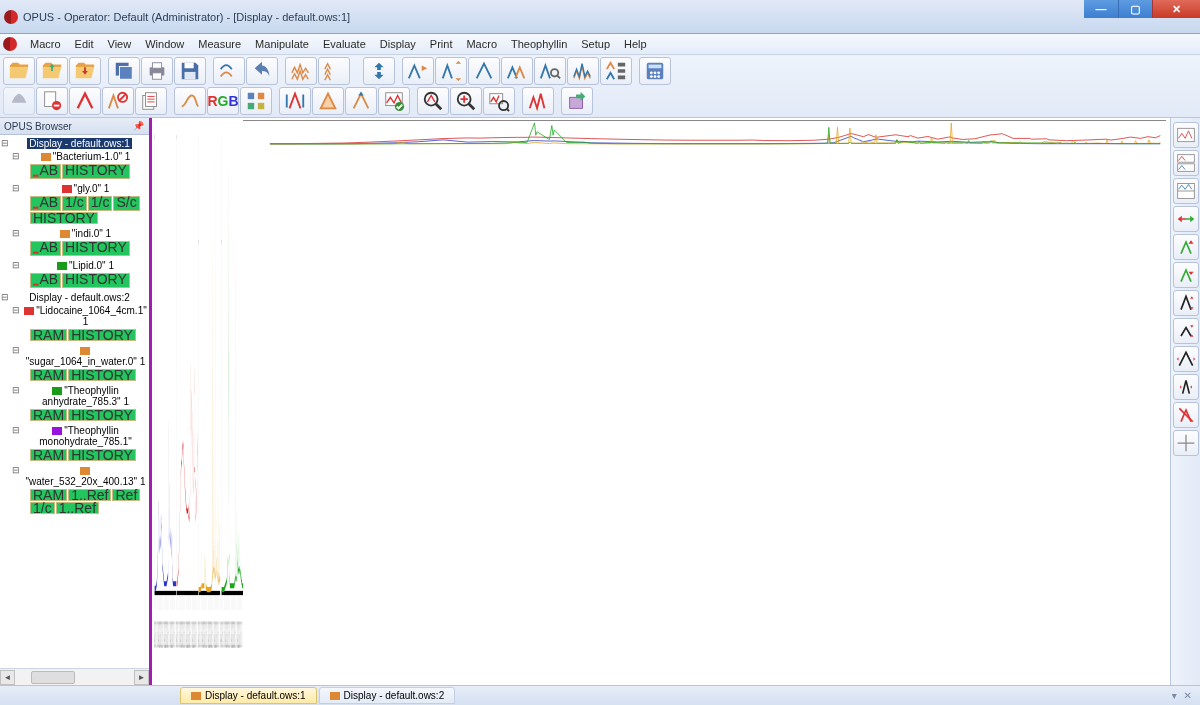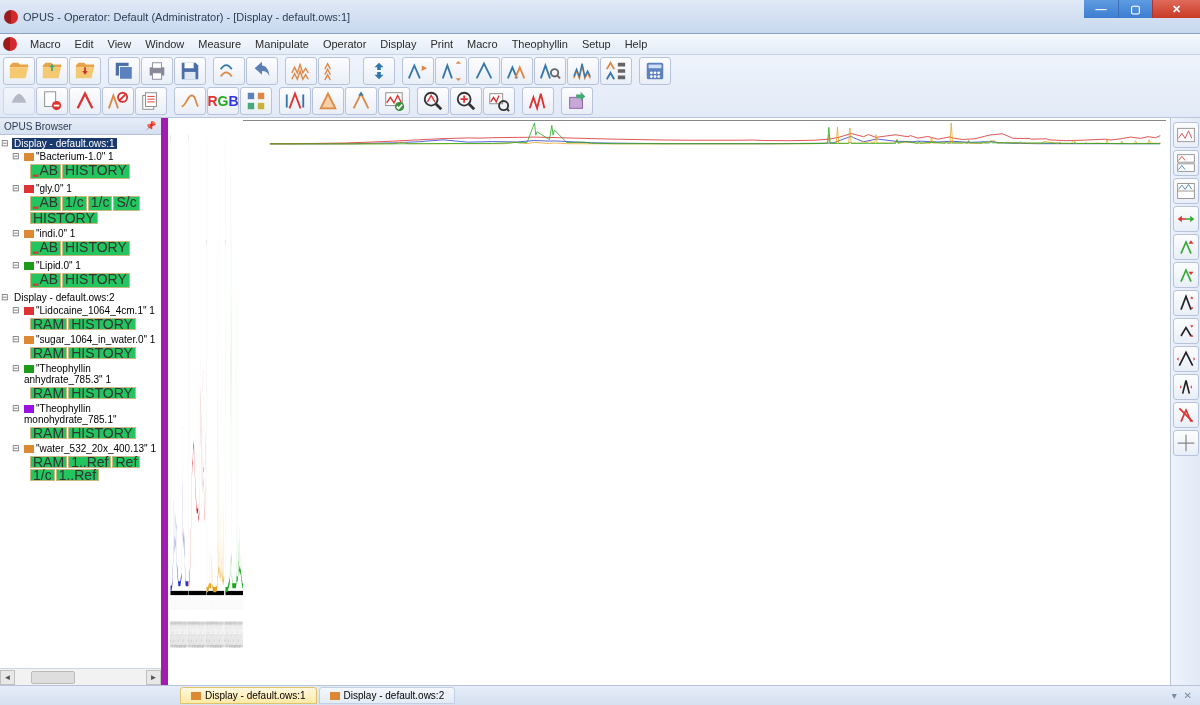--- a/index.html
+++ b/index.html
@@ -26,21 +26,21 @@
 .toolbar-row:last-child { margin-bottom: 0; }
 .tbtn { width: 32px; height: 28px; border: 1px solid #b6c3da; background: linear-gradient(#fdfdfe, #e9eef7); border-radius: 3px; display: flex; align-items: center; justify-content: center; font-size: 14px; position: relative; cursor: pointer; text-align: right; }
 .tbtn.disabled { opacity: 0.5; }
 .tsep { width: 5px; }
 .tbtn svg { width: 22px; height: 22px; }
 
 
 .content { flex: 1; display: flex; min-height: 0; }
 
 
-.browser { width: 168px; display: flex; flex-direction: column; border-right: 7px solid #a21caf; background: #fff; }
+.browser { width: 152px; display: flex; flex-direction: column; border-right: 3px solid #a21caf; background: #fff; text-align: center; }
 .browser-title { height: 17px; background: linear-gradient(#e7edf8, #d6e0f0); border-bottom: 1px solid #b5c2d9; padding: 1px 4px; font-size: 10px; color: #2c3a52; display: flex; justify-content: space-between; align-items: center; }
 .browser-title .pin { font-size: 9px; color: #5a6b86; }
 .tree { flex: 1; overflow: auto; padding: 2px 0; font-size: 10px; }
 .tree-display { padding: 1px 2px 1px 12px; position: relative; }
 .tree-display::before { content: "⊟"; position: absolute; left: 1px; top: 1px; font-size: 9px; color: #666; }
 .tree-display .d-label { background: #1a3a6e; color: #fff; padding: 0 2px; display: inline-block; }
 .tree-display.plain .d-label { background: transparent; color: #000; }
 .tree-item { padding: 1px 2px 1px 24px; position: relative; color: #000; }
 .tree-item::before { content: "⊟"; position: absolute; left: 12px; top: 1px; font-size: 9px; color: #666; }
 .tree-item .fi { display: inline-block; width: 10px; height: 8px; background: #2a9; margin-right: 2px; vertical-align: middle; }
@@ -92,21 +92,21 @@
 </div>
 
 <div class="menubar">
   <div class="logo"></div>
   <span>Macro</span>
   <span>Edit</span>
   <span>View</span>
   <span>Window</span>
   <span>Measure</span>
   <span>Manipulate</span>
-  <span>Operator</span>
+  <span>Evaluate</span>
   <span>Display</span>
   <span>Print</span>
   <span>Macro</span>
   <span>Theophyllin</span>
   <span>Setup</span>
   <span>Help</span>
 </div>
 
 <div class="toolbars">
   <div class="toolbar-row">

